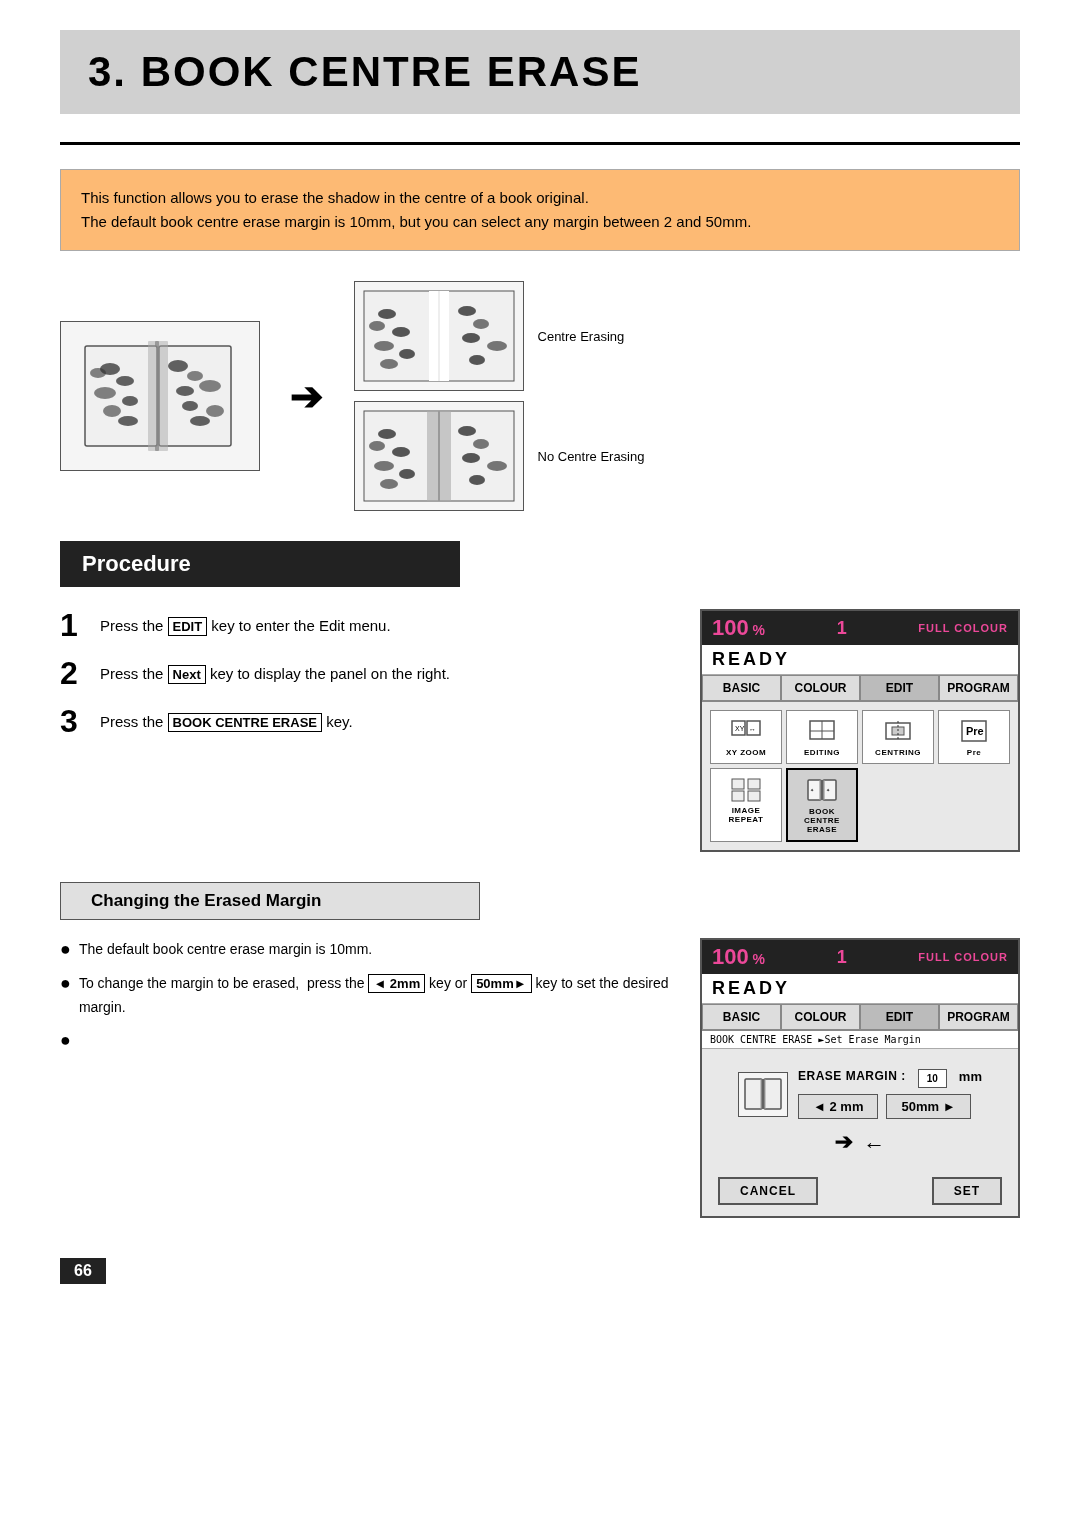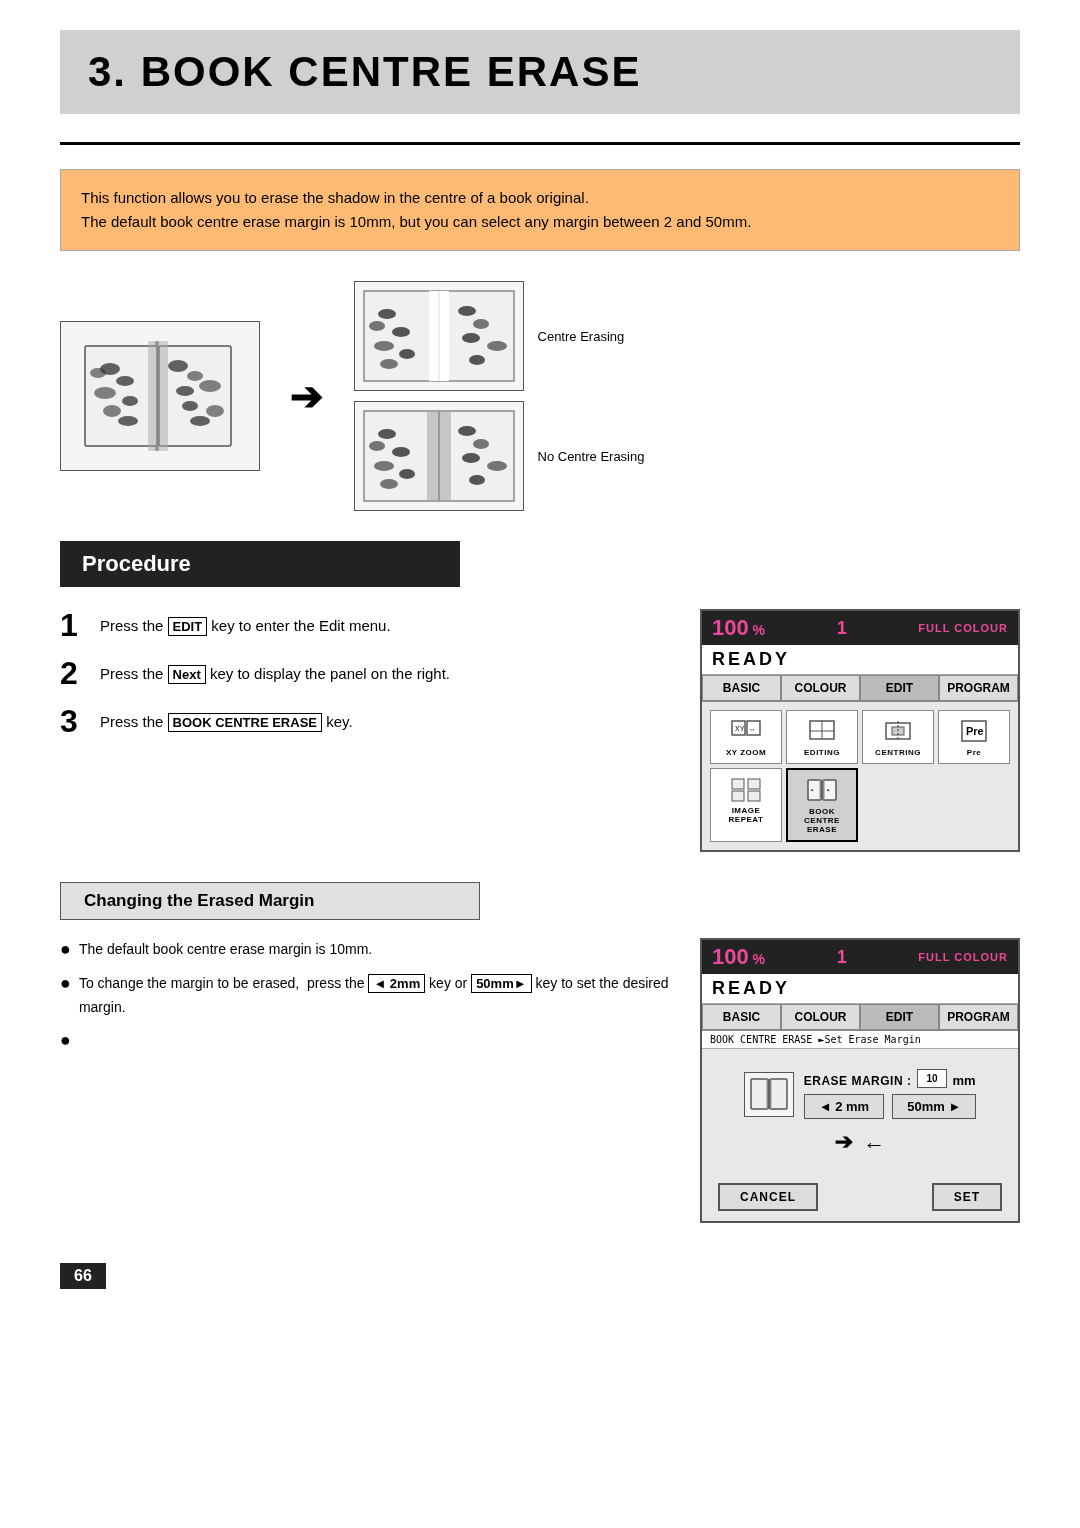--- a/index.html
+++ b/index.html
@@ -212,21 +212,21 @@
     .ui-icon-cell.highlighted { border: 2px solid #000; background: #d0d0d0; }
     .ui-icon-label { font-size: 8px; font-weight: bold; letter-spacing: 0.5px; }
 
     
     .change-margin-section {
       margin-bottom: 30px;
     }
     .change-margin-header {
       border: 1px solid #555;
       background: #e0e0e0;
-      padding: 8px 23px;
+      padding: 8px 30px;
       font-size: 17px;
       font-weight: bold;
       margin-bottom: 18px;
       display: inline-block;
       min-width: 420px;
     }
     .change-margin-content {
       display: flex;
       gap: 30px;
     }
@@ -305,21 +305,21 @@
       border: 1px solid #555;
       background: #ddd;
       padding: 4px 14px;
       font-size: 13px;
       font-weight: bold;
       cursor: pointer;
     }
     .cancel-set-row {
       display: flex;
       justify-content: space-between;
-      margin-top: 28px;
+      margin-top: 22px;
       padding: 0 6px;
     }
     .action-btn {
       border: 2px solid #555;
       background: #ddd;
       padding: 5px 20px;
       font-size: 12px;
       font-weight: bold;
       letter-spacing: 1px;
       cursor: pointer;
@@ -599,21 +599,21 @@
           <div class="erase-margin-row">
             <div class="book-icon-small">
               <svg viewBox="0 0 40 36" width="40" height="36">
                 <rect x="2" y="3" width="17" height="30" fill="#eee" stroke="#555" stroke-width="1.5" rx="1"></rect>
                 <rect x="21" y="3" width="17" height="30" fill="#eee" stroke="#555" stroke-width="1.5" rx="1"></rect>
                 <rect x="17" y="3" width="6" height="30" fill="#999" opacity="0.5"></rect>
                 <line x1="20" y1="3" x2="20" y2="33" stroke="#555" stroke-width="1.5"></line>
               </svg>
             </div>
             <div style="display:flex;flex-direction:column;gap:6px;align-items:flex-start;">
-              <div style="display:flex;align-items:flex-end;gap:6px;">
+              <div style="display:flex;align-items:flex-start;gap:12px;">
                 <span class="erase-margin-label">ERASE MARGIN :</span>
                 <span class="erase-margin-value">10</span>
                 <span class="erase-margin-unit">mm</span>
               </div>
               <div style="display:flex;gap:8px;align-items:center;">
                 <button class="mm-btn">◄ 2 mm</button>
                 <button class="mm-btn">50mm ►</button>
               </div>
             </div>
           </div>

